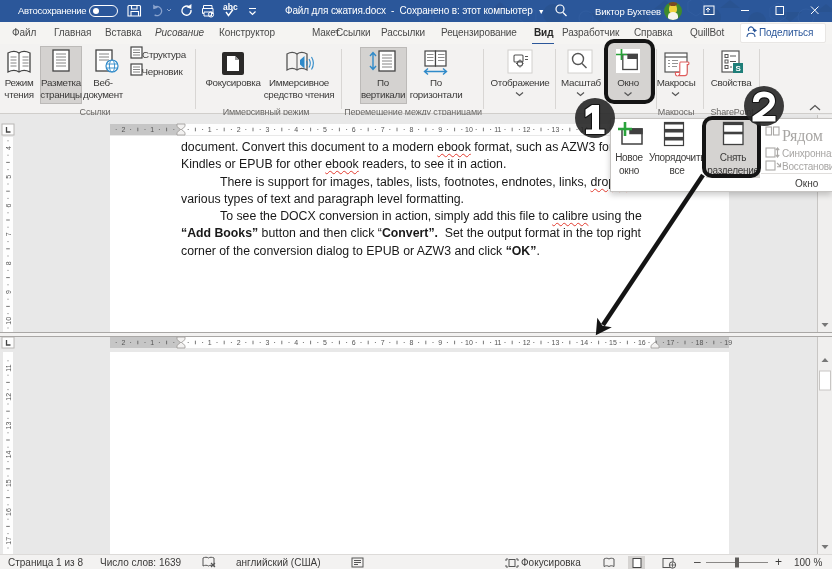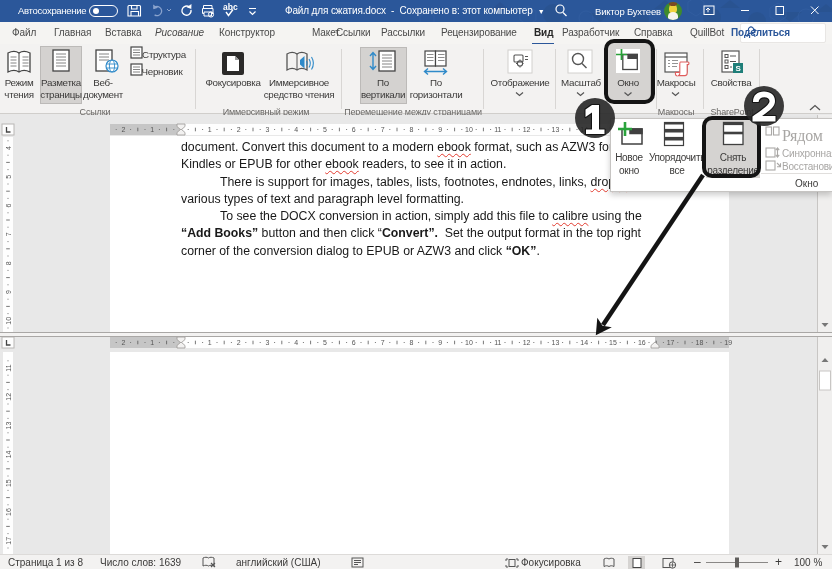--- a/index.html
+++ b/index.html
@@ -124,21 +124,21 @@
     <div class="tab active" style="left:534px;">Вид</div>
     <div class="tab" style="left:562px;">Разработчик</div>
     <div class="tab" style="left:634px;">Справка</div>
     <div class="tab" style="left:690px;">QuillBot</div>
     <div class="abs" style="left:532px; top:20.5px; width:22px; height:2.5px; background:#2b579a;"></div>
     <div class="abs" style="left:740px; top:1px; width:86px; height:20px; background:#fff; border:1px solid #e8e6e4; border-radius:2px;"></div>
     <svg class="abs" style="left:745px; top:4px;" width="13" height="13" viewBox="0 0 13 13">
       <path d="M4 5 a2.5 2.5 0 1 1 4 0 M2 11 c0-2.5 2-3.8 4-3.8 s4 1.3 4 3.8" stroke="#2b579a" stroke-width="1.1" fill="none"></path>
       <path d="M9 6.5 l3-2 l-3-2 v4" fill="#2b579a"></path>
     </svg>
-    <div class="tab" style="left:731px; color:#2b579a; font-weight:bold;">Поделиться</div>
+    <div class="tab" style="left:759px; color:#2b579a; font-weight:normal;">Поделиться</div>
   </div>
 
   <div id="ribbon">
 
     <div class="rsep" style="left:195px;"></div>
     <div class="rsep" style="left:341px;"></div>
     <div class="rsep" style="left:483px;"></div>
     <div class="rsep" style="left:555px;"></div>
     <div class="rsep" style="left:656px;"></div>
     <div class="rsep" style="left:703px;"></div>

